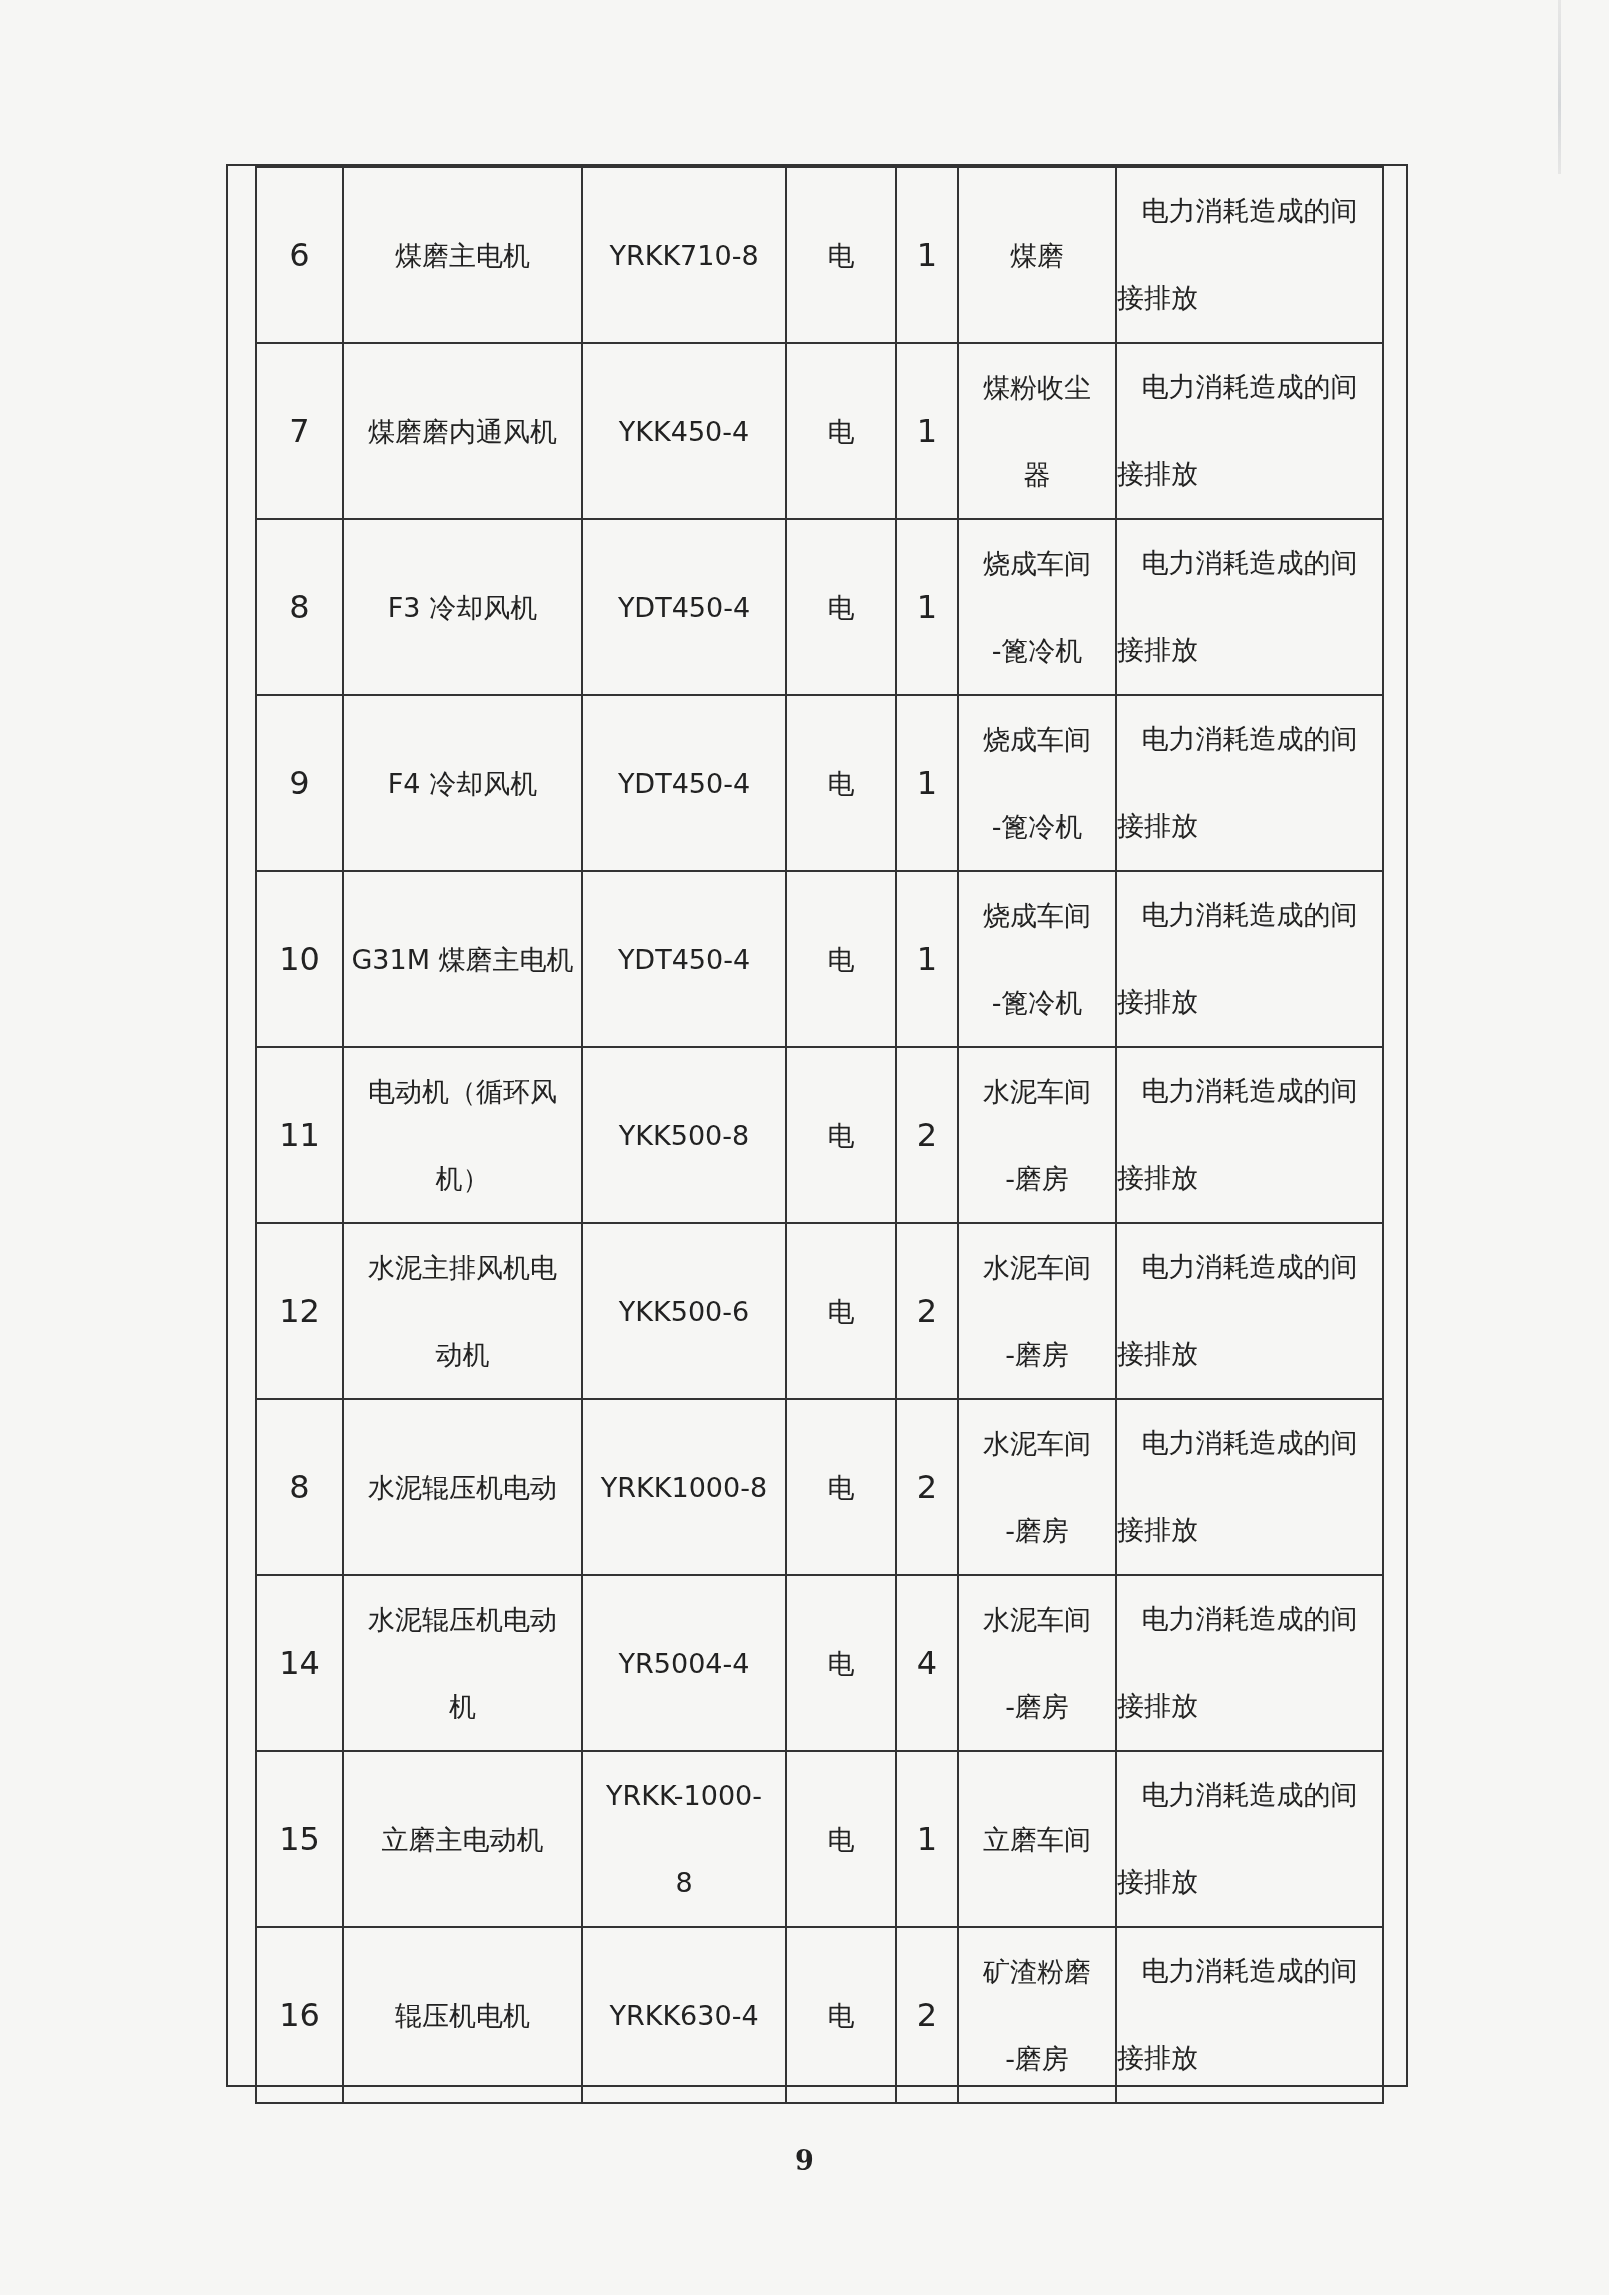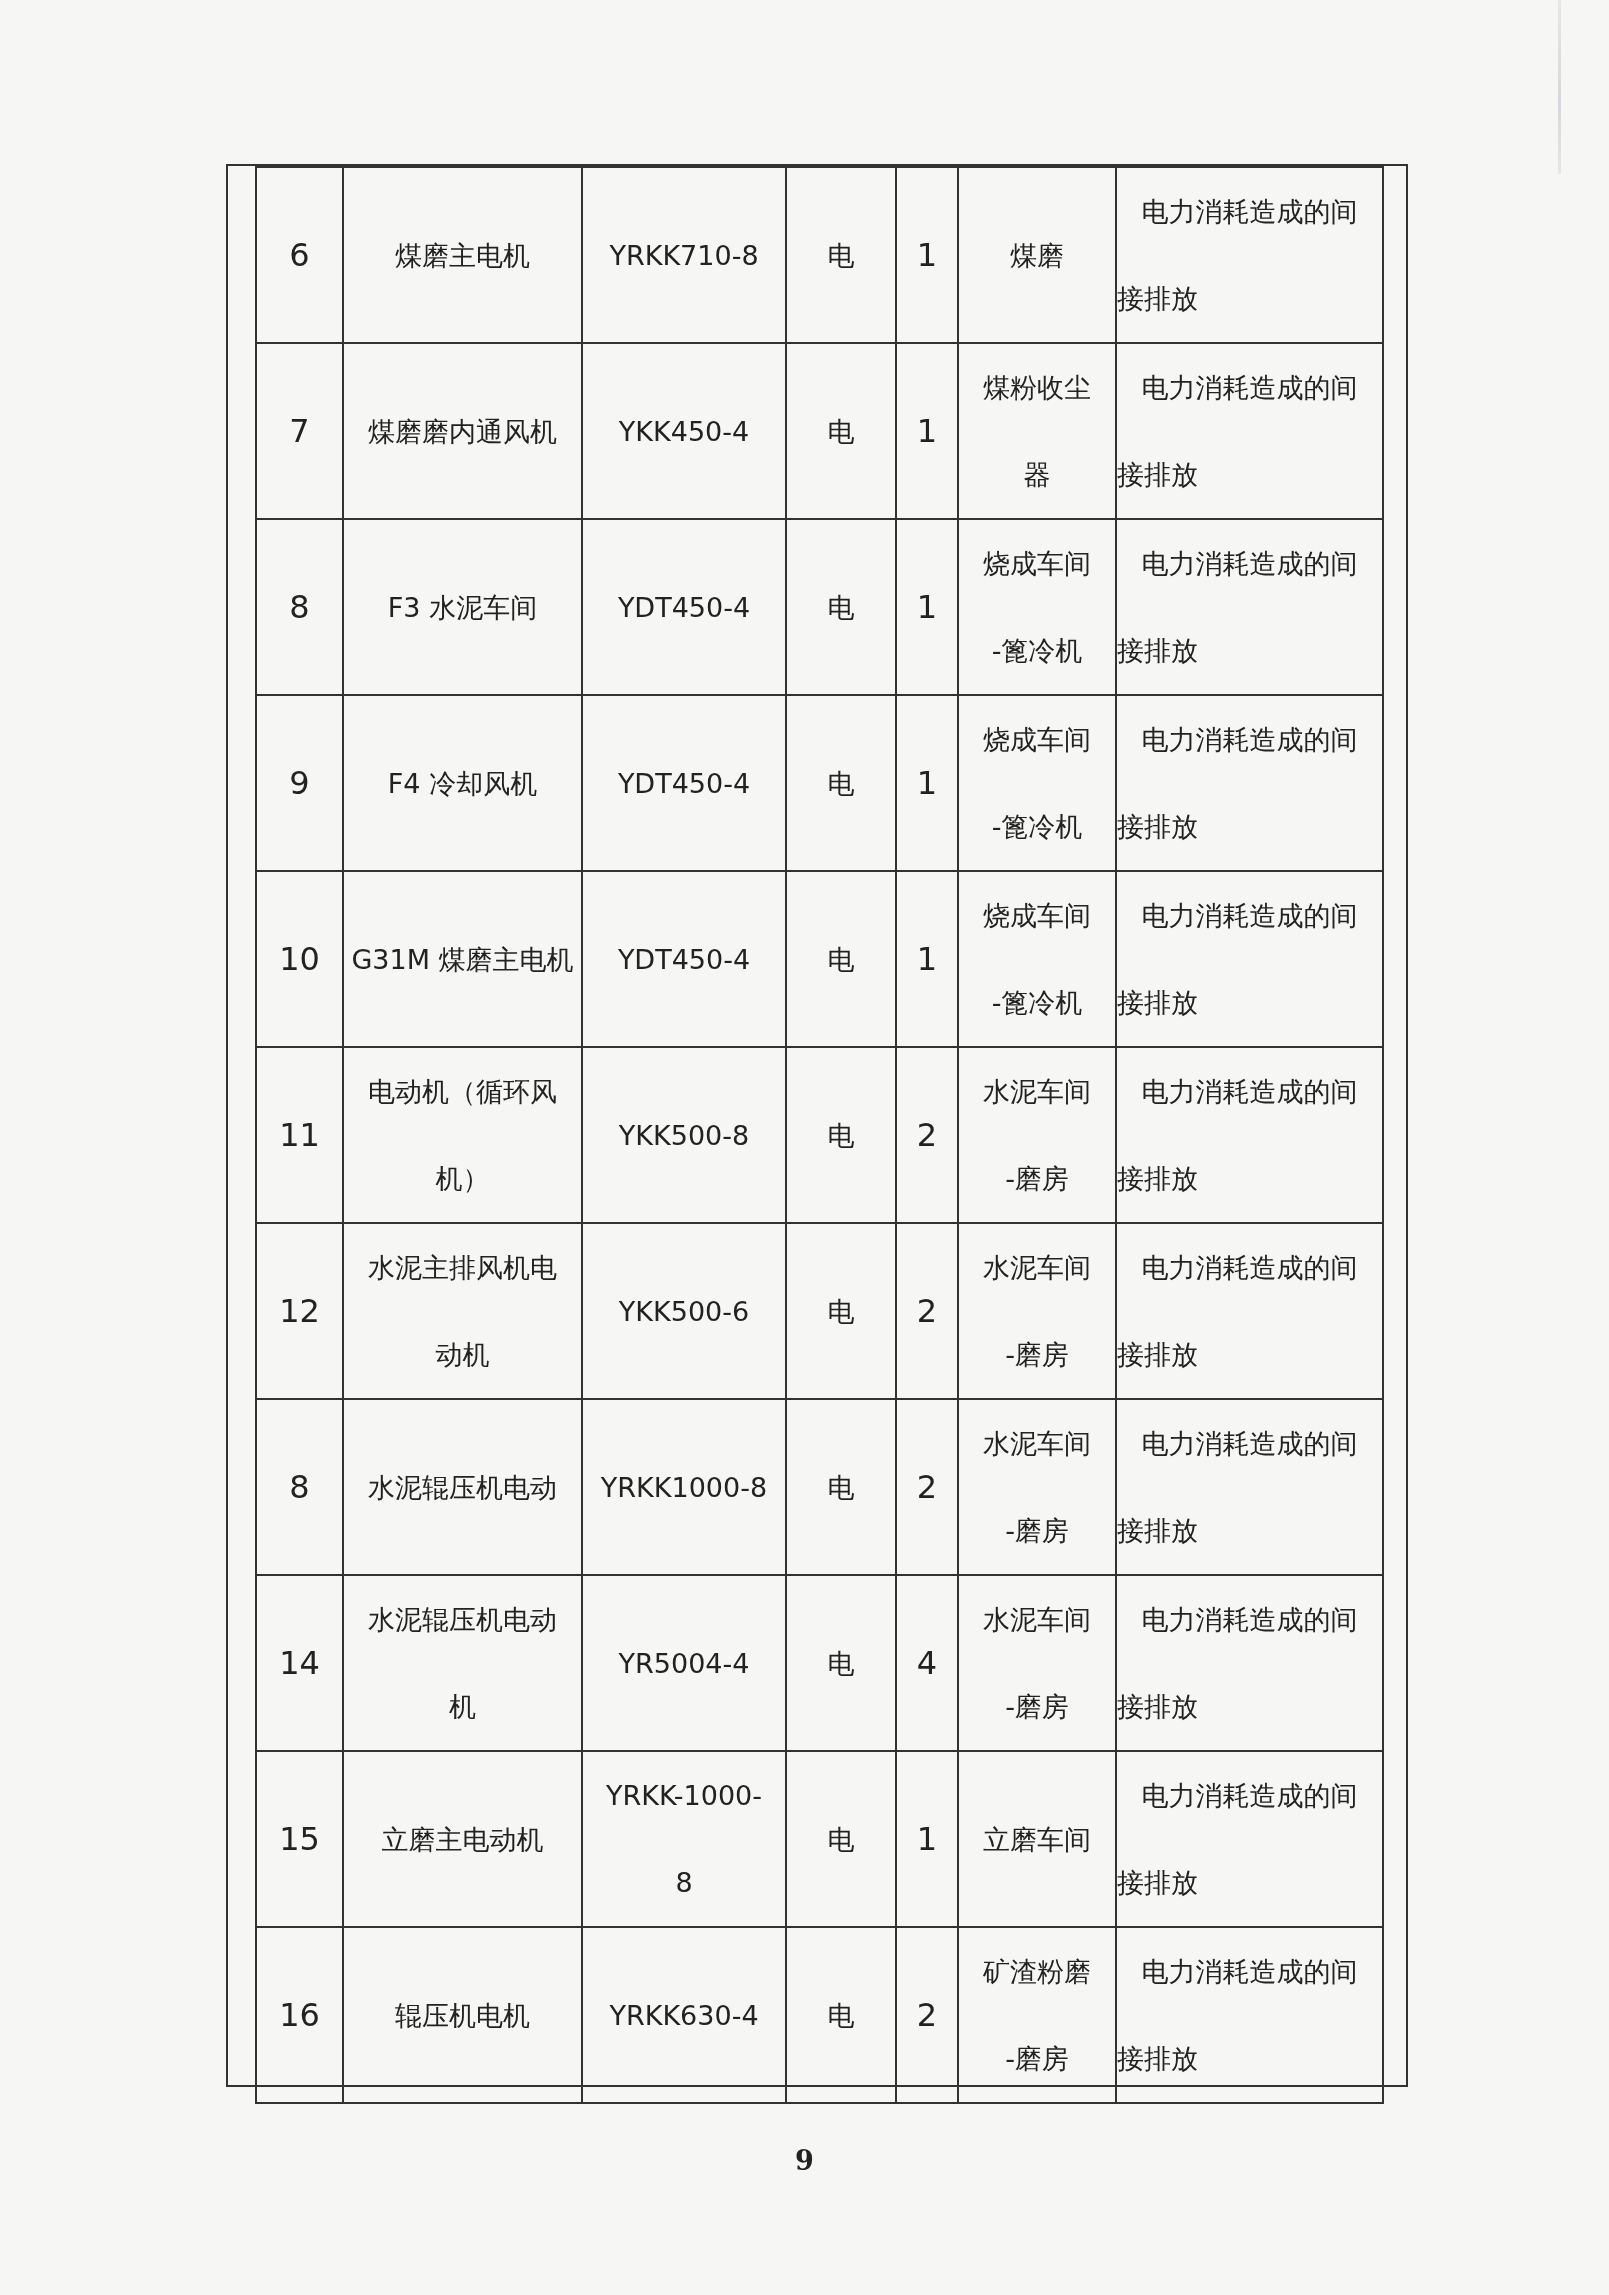--- a/index.html
+++ b/index.html
@@ -31,21 +31,21 @@
     padding: 0;
     text-align: center;
     vertical-align: middle;
     font-size: 27px;
     line-height: 87px;
     box-sizing: border-box;
   }
   table.equip td.no { font-size: 32px; }
   table.equip td.qty { font-size: 32px; }
   .two-line span { display: block; line-height: 87px; }
-  .note span { display: block; line-height: 87px; }
+  .note span { display: block; line-height: 87px; font-family: Liberation Serif, serif; }
   .note span.l2 { text-align: left; }
   .page-number {
     position: absolute;
     left: 0; width: 1609px;
     top: 2145px;
     text-align: center;
     font-family: "DejaVu Serif", "Liberation Serif", serif;
     font-weight: bold;
     font-size: 27px;
     color: #222;
@@ -107,21 +107,21 @@
           <span class="l2">器</span>
         </td>
     <td class="note">
           <span>电力消耗造成的间</span>
           <span class="l2">接排放</span>
         </td>
   </tr>
       <tr>
     <td class="no">8</td>
     <td class="two-line">
-          <span>F3 水泥车间</span>
+          <span>F3 冷却风机</span>
         </td>
     <td class="two-line">
           <span>YDT450-4</span>
         </td>
     <td>电</td>
     <td class="qty">1</td>
     <td class="two-line">
           <span>烧成车间</span>
           <span class="l2">-篦冷机</span>
         </td>

